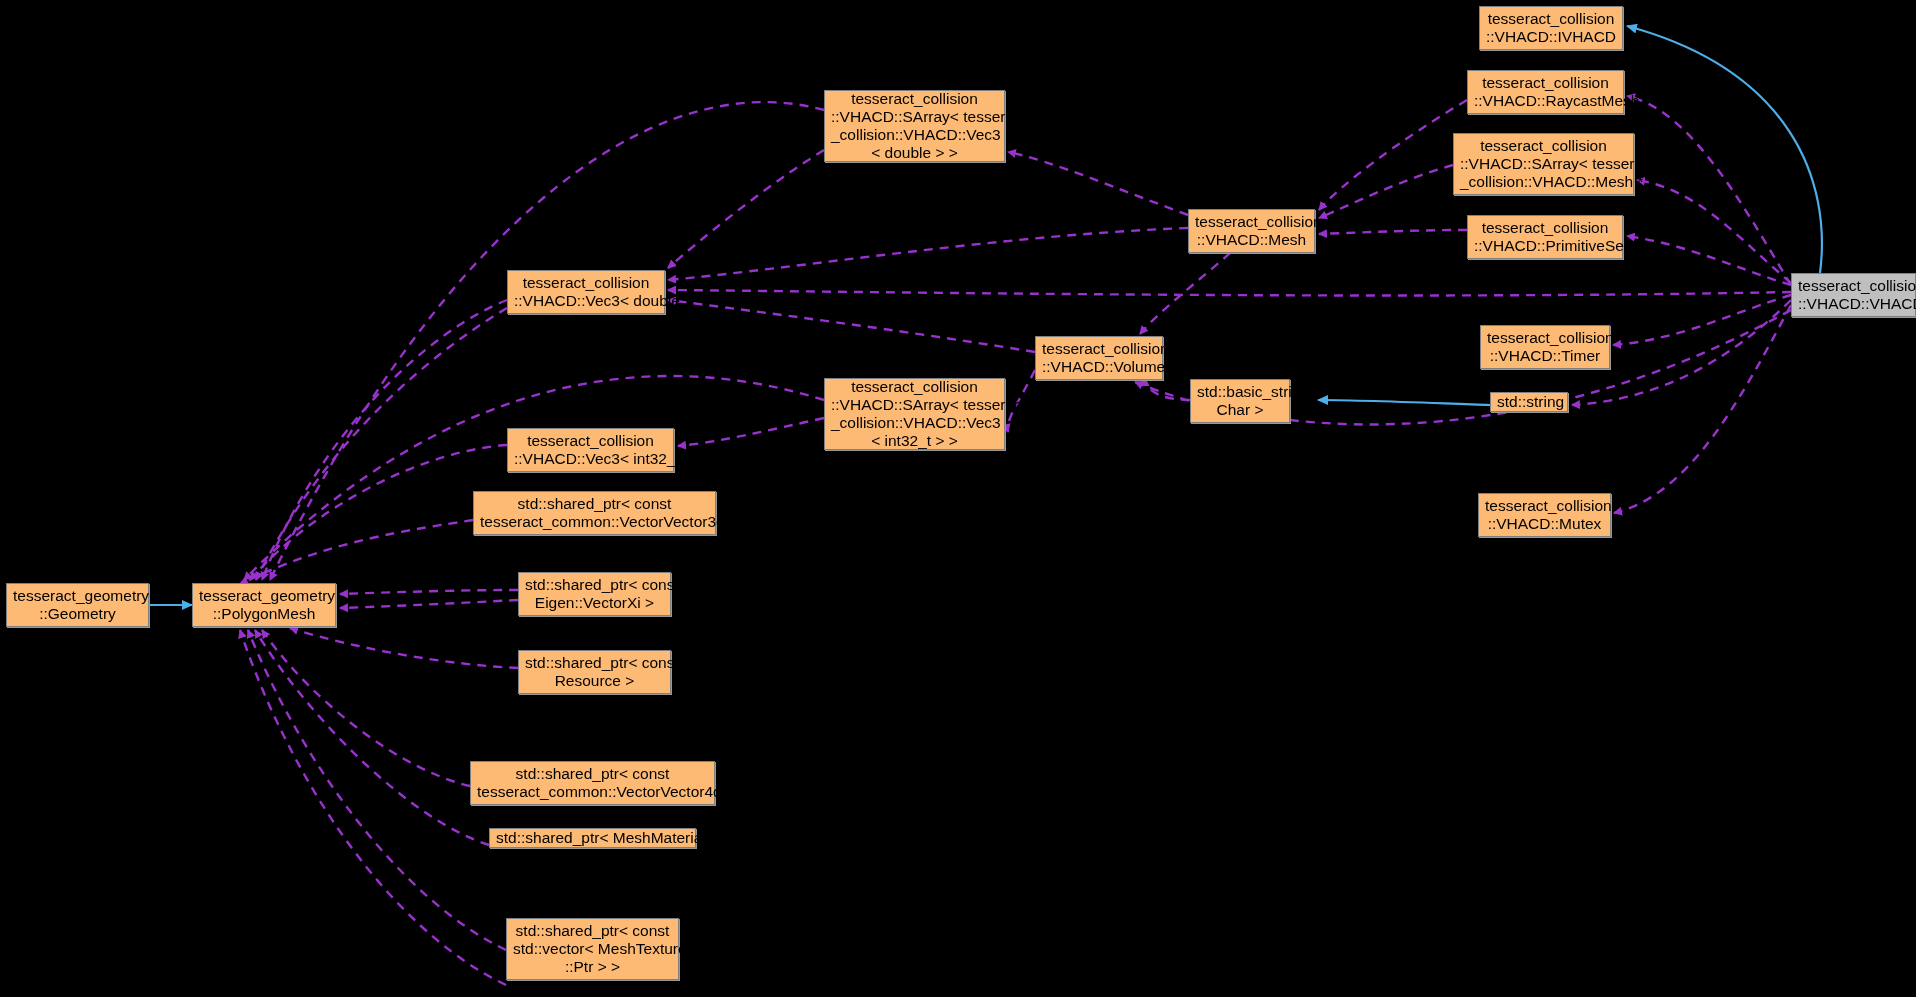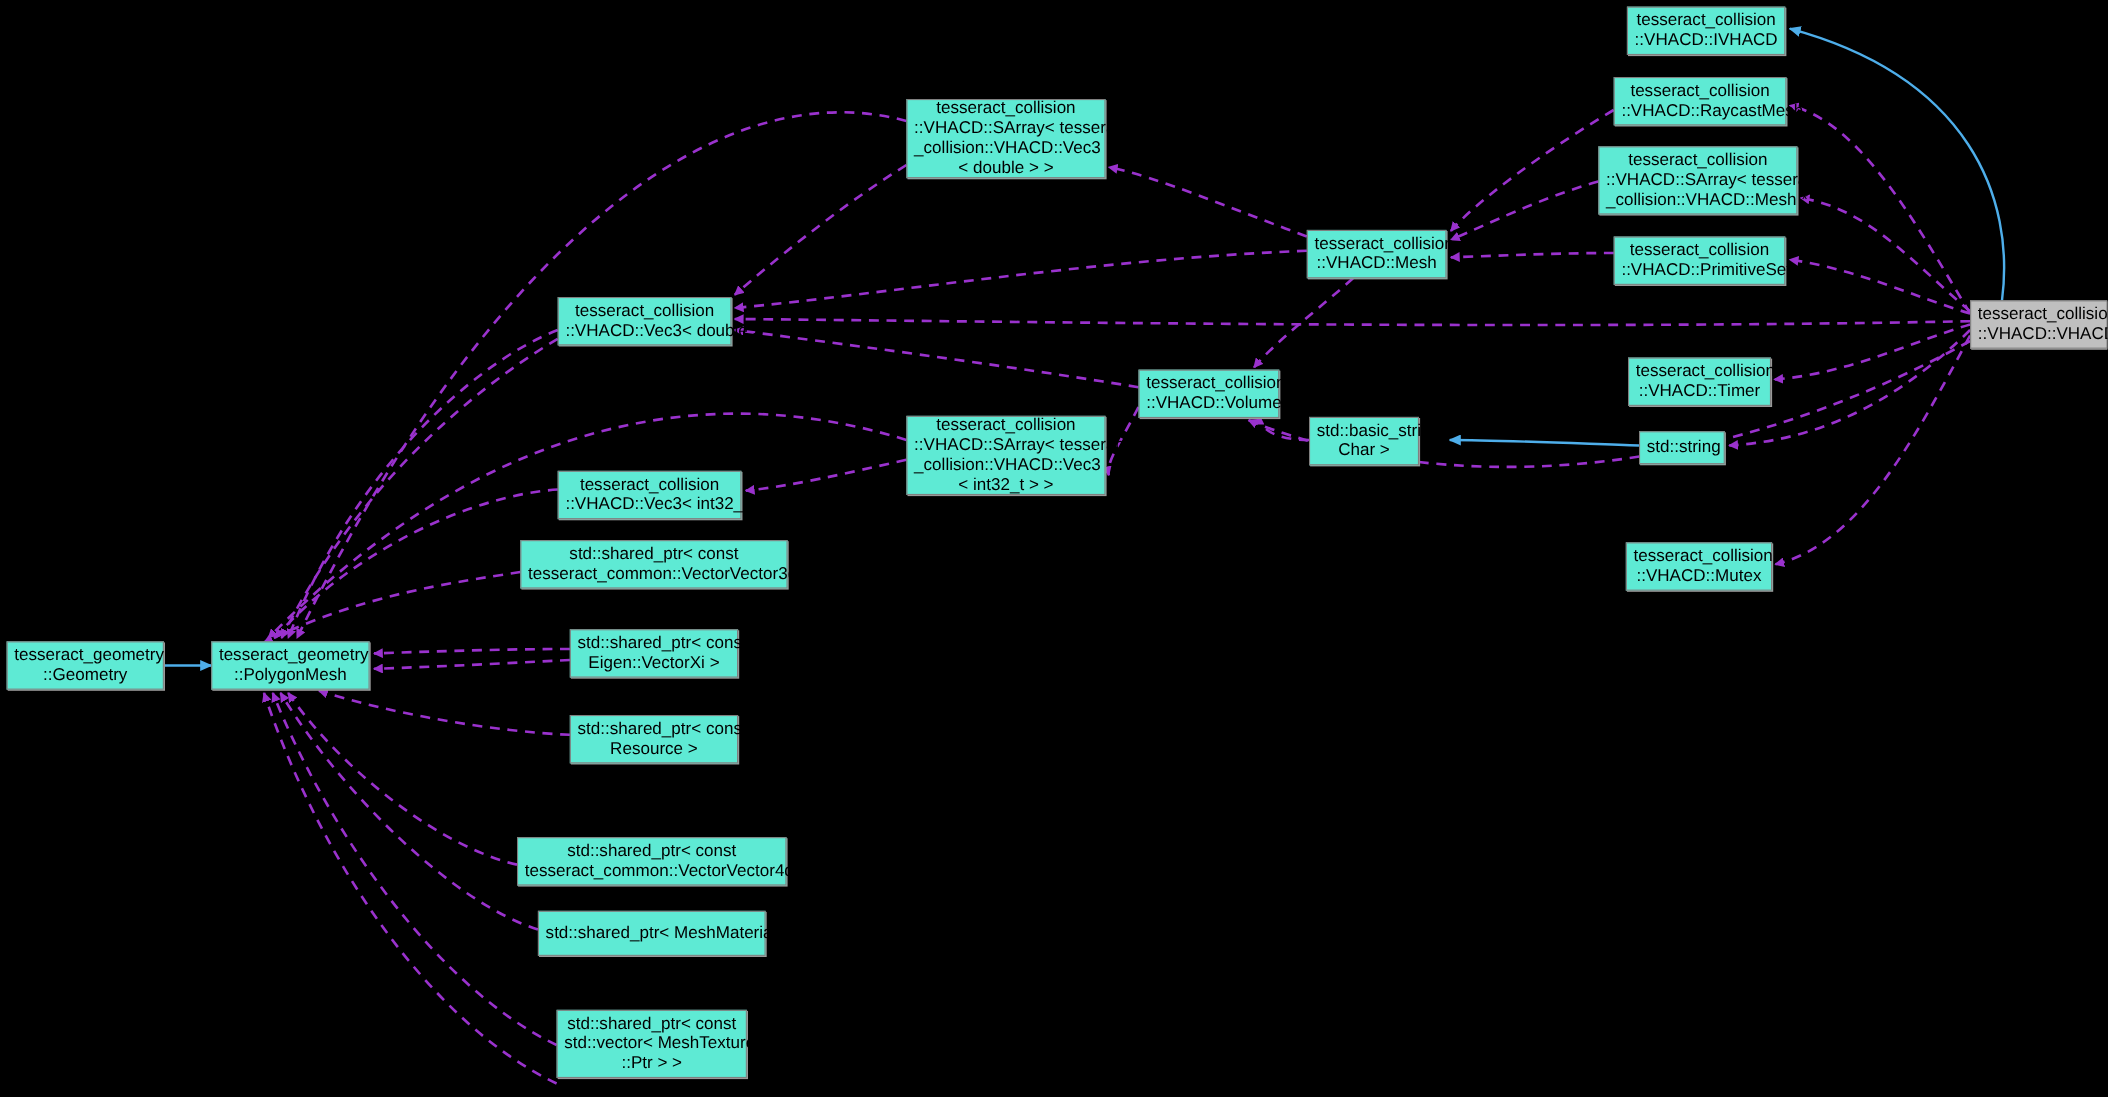--- a/index.html
+++ b/index.html
@@ -25,21 +25,21 @@
   }
   #node-layer {
     position: absolute;
     left: 0; top: 0;
     width: 1916px;
     height: 997px;
   }
   .node {
     position: absolute;
     box-sizing: border-box;
-    background: #5eead4;
+    background: #fdba74;
     border: 1px solid #808080;
     box-shadow: 1px 1px 0 0 #999999;
     color: #000000;
     font-size: 15.5px;
     line-height: 18px;
     text-align: center;
     display: flex;
     align-items: center;
     justify-content: center;
     white-space: pre;
@@ -112,21 +112,21 @@
       <div class="node" style="left: 192px; top: 583px; width: 144px; height: 44px;"><span class="lbl">tesseract_geometry
 ::PolygonMesh</span></div>
       <div class="node" style="left: 473px; top: 491px; width: 243px; height: 44px;"><span class="lbl">std::shared_ptr&lt; const
 tesseract_common::VectorVector3d &gt;</span></div>
       <div class="node" style="left: 518px; top: 572px; width: 153px; height: 44px;"><span class="lbl">std::shared_ptr&lt; const
 Eigen::VectorXi &gt;</span></div>
       <div class="node" style="left: 518px; top: 650px; width: 153px; height: 44px;"><span class="lbl">std::shared_ptr&lt; const
 Resource &gt;</span></div>
       <div class="node" style="left: 470px; top: 761px; width: 245px; height: 44px;"><span class="lbl">std::shared_ptr&lt; const
 tesseract_common::VectorVector4d &gt;</span></div>
-      <div class="node" style="left: 489px; top: 828px; width: 207px; height: 41px;"><span class="lbl">std::shared_ptr&lt; MeshMaterial &gt;</span></div>
+      <div class="node" style="left: 489px; top: 828px; width: 207px; height: 20px;"><span class="lbl">std::shared_ptr&lt; MeshMaterial &gt;</span></div>
       <div class="node" style="left: 506px; top: 918px; width: 173px; height: 62px;"><span class="lbl">std::shared_ptr&lt; const
 std::vector&lt; MeshTexture
 ::Ptr &gt; &gt;</span></div>
       <div class="node" style="left: 507px; top: 270px; width: 158px; height: 44px;"><span class="lbl">tesseract_collision
 ::VHACD::Vec3&lt; double &gt;</span></div>
       <div class="node" style="left: 507px; top: 428px; width: 167px; height: 44px;"><span class="lbl">tesseract_collision
 ::VHACD::Vec3&lt; int32_t &gt;</span></div>
       <div class="node" style="left: 824px; top: 90px; width: 181px; height: 72px;"><span class="lbl">tesseract_collision
 ::VHACD::SArray&lt; tesseract
 _collision::VHACD::Vec3
@@ -134,21 +134,21 @@
       <div class="node" style="left: 824px; top: 378px; width: 181px; height: 72px;"><span class="lbl">tesseract_collision
 ::VHACD::SArray&lt; tesseract
 _collision::VHACD::Vec3
 &lt; int32_t &gt; &gt;</span></div>
       <div class="node" style="left: 1035px; top: 336px; width: 128px; height: 44px;"><span class="lbl">tesseract_collision
 ::VHACD::Volume</span></div>
       <div class="node" style="left: 1188px; top: 209px; width: 127px; height: 44px;"><span class="lbl">tesseract_collision
 ::VHACD::Mesh</span></div>
       <div class="node" style="left: 1190px; top: 379px; width: 100px; height: 44px;"><span class="lbl">std::basic_string&lt;
 Char &gt;</span></div>
-      <div class="node" style="left: 1490px; top: 392px; width: 78px; height: 30px; text-align: right;"><span class="lbl">std::string</span></div>
+      <div class="node" style="left: 1490px; top: 392px; width: 78px; height: 20px; text-align: right;"><span class="lbl">std::string</span></div>
       <div class="node" style="left: 1479px; top: 6px; width: 144px; height: 44px;"><span class="lbl">tesseract_collision
 ::VHACD::IVHACD</span></div>
       <div class="node" style="left: 1467px; top: 70px; width: 157px; height: 44px;"><span class="lbl">tesseract_collision
 ::VHACD::RaycastMesh</span></div>
       <div class="node" style="left: 1453px; top: 133px; width: 181px; height: 62px;"><span class="lbl">tesseract_collision
 ::VHACD::SArray&lt; tesseract
 _collision::VHACD::Mesh * &gt;</span></div>
       <div class="node" style="left: 1467px; top: 215px; width: 156px; height: 44px;"><span class="lbl">tesseract_collision
 ::VHACD::PrimitiveSet</span></div>
       <div class="node" style="left: 1480px; top: 325px; width: 130px; height: 44px;"><span class="lbl">tesseract_collision

